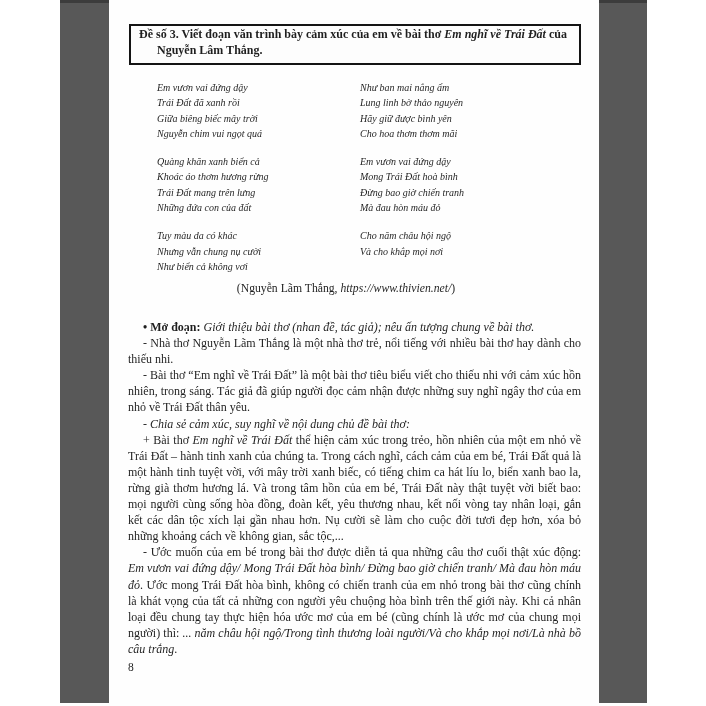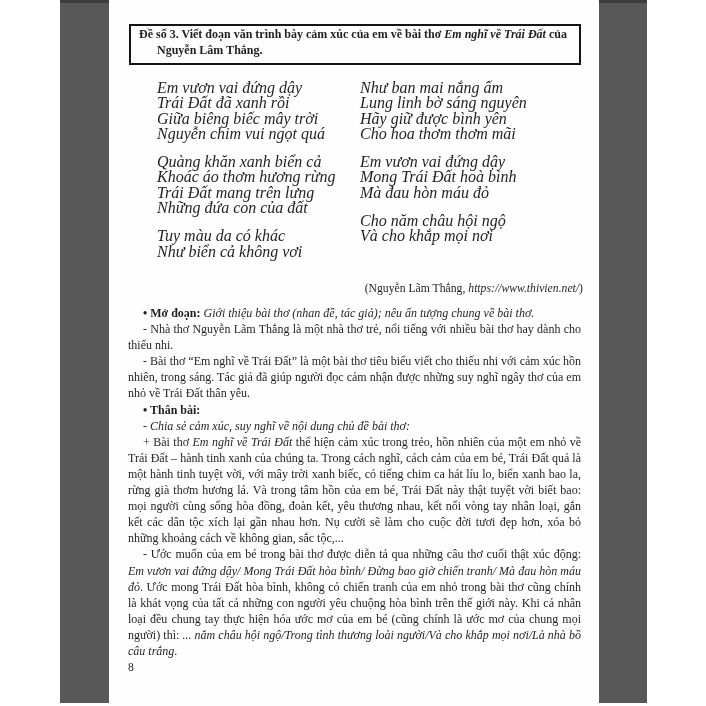--- a/index.html
+++ b/index.html
@@ -18,31 +18,31 @@
   .header-box {
     position: absolute; left: 20px; top: 24px; width: 452px;
     border: 2px solid #141414; background: #fdfdfd;
   }
   .header-box p {
     font-weight: bold; font-size: 12px; line-height: 16px;
     padding: 0 6px 5px 26px; text-indent: -18px;
   }
 
   .poem { position: absolute; left: 48px; top: 80px; display: flex; }
-  .poem-col { font-style: italic; font-size: 16px; line-height: 15.3px; }
+  .poem-col { font-style: italic; font-size: 10px; line-height: 15.3px; }
   .poem-col.first { width: 203px; }
   .stanza { margin-bottom: 13px; }
 
   .citation {
     position: absolute; left: 0; top: 281px; width: 474px;
-    text-align: right; font-size: 11.7px; line-height: 15px;
+    text-align: center; font-size: 11.7px; line-height: 15px;
   }
 
   .body-text {
-    position: absolute; left: 19px; top: 305px; width: 453px;
+    position: absolute; left: 19px; top: 319px; width: 453px;
     font-size: 12px; line-height: 16.1px; text-align: justify;
   }
   .body-para { text-indent: 15px; }
 
   .run-b  { font-weight: bold; }
   .run-i  { font-style: italic; }
   .run-bi { font-weight: bold; font-style: italic; }
   .run-n  { }
 
   .page-number { position: absolute; left: 19px; top: 661px; font-size: 11.5px; }
@@ -70,49 +70,50 @@
             <div class="poem-line">Nguyễn chim vui ngọt quá</div>
           </div>
           <div class="stanza">
             <div class="poem-line">Quàng khăn xanh biển cả</div>
             <div class="poem-line">Khoác áo thơm hương rừng</div>
             <div class="poem-line">Trái Đất mang trên lưng</div>
             <div class="poem-line">Những đứa con của đất</div>
           </div>
           <div class="stanza">
             <div class="poem-line">Tuy màu da có khác</div>
+            <div class="poem-line">Nhưng vẫn chung nụ cười</div>
             <div class="poem-line">Như biển cả không vơi</div>
           </div>
         </div>
       <div class="poem-col">
           <div class="stanza">
             <div class="poem-line">Như ban mai nắng ấm</div>
-            <div class="poem-line">Lung linh bờ sáng nguyên</div>
+            <div class="poem-line">Lung linh bờ thảo nguyên</div>
             <div class="poem-line">Hãy giữ được bình yên</div>
             <div class="poem-line">Cho hoa thơm thơm mãi</div>
           </div>
           <div class="stanza">
             <div class="poem-line">Em vươn vai đứng dậy</div>
             <div class="poem-line">Mong Trái Đất hoà bình</div>
+            <div class="poem-line">Đừng bao giờ chiến tranh</div>
             <div class="poem-line">Mà đau hòn máu đỏ</div>
           </div>
           <div class="stanza">
             <div class="poem-line">Cho năm châu hội ngộ</div>
             <div class="poem-line">Và cho khắp mọi nơi</div>
           </div>
         </div>
     </div>
 
     <p class="citation"><span class="run-n">(Nguyễn Lãm Thắng, </span><span class="run-i">https://www.thivien.net/</span><span class="run-n">)</span></p>
 
     <div class="body-text">
         <p class="body-para"><span class="run-b">• Mở đoạn: </span><span class="run-i">Giới thiệu bài thơ (nhan đề, tác giả); nêu ấn tượng chung về bài thơ.</span></p>
         <p class="body-para"><span class="run-n">- Nhà thơ Nguyễn Lãm Thắng là một nhà thơ trẻ, nổi tiếng với nhiều bài thơ hay dành cho thiếu nhi.</span></p>
         <p class="body-para"><span class="run-n">- Bài thơ “Em nghĩ về Trái Đất” là một bài thơ tiêu biểu viết cho thiếu nhi với cảm xúc hồn nhiên, trong sáng. Tác giả đã giúp người đọc cảm nhận được những suy nghĩ ngây thơ của em nhỏ về Trái Đất thân yêu.</span></p>
-        <p class="body-para"><span class="run-b">• Thân bài:</span></p>
         <p class="body-para"><span class="run-i">- Chia sẻ cảm xúc, suy nghĩ về nội dung chủ đề bài thơ:</span></p>
         <p class="body-para"><span class="run-n">+ Bài thơ </span><span class="run-i">Em nghĩ về Trái Đất</span><span class="run-n"> thể hiện cảm xúc trong trẻo, hồn nhiên của một em nhỏ về Trái Đất – hành tinh xanh của chúng ta. Trong cách nghĩ, cách cảm của em bé, Trái Đất quả là một hành tinh tuyệt vời, với mây trời xanh biếc, có tiếng chim ca hát líu lo, biển xanh bao la, rừng già thơm hương lá. Và trong tâm hồn của em bé, Trái Đất này thật tuyệt vời biết bao: mọi người cùng sống hòa đồng, đoàn kết, yêu thương nhau, kết nối vòng tay nhân loại, gắn kết các dân tộc xích lại gần nhau hơn. Nụ cười sẽ làm cho cuộc đời tươi đẹp hơn, xóa bỏ những khoảng cách về không gian, sắc tộc,...</span></p>
         <p class="body-para"><span class="run-n">- Ước muốn của em bé trong bài thơ được diễn tả qua những câu thơ cuối thật xúc động: </span><span class="run-i">Em vươn vai đứng dậy/ Mong Trái Đất hòa bình/ Đừng bao giờ chiến tranh/ Mà đau hòn máu đỏ</span><span class="run-n">. Ước mong Trái Đất hòa bình, không có chiến tranh của em nhỏ trong bài thơ cũng chính là khát vọng của tất cả những con người yêu chuộng hòa bình trên thế giới này. Khi cả nhân loại đều chung tay thực hiện hóa ước mơ của em bé (cũng chính là ước mơ của chung mọi người) thì: </span><span class="run-i">... năm châu hội ngộ/Trong tình thương loài người/Và cho khắp mọi nơi/Là nhà bồ câu trắng</span><span class="run-n">.</span></p>
       </div>
 
     <div class="page-number">8</div>
   </div>
 </div>
 
 </body></html>

